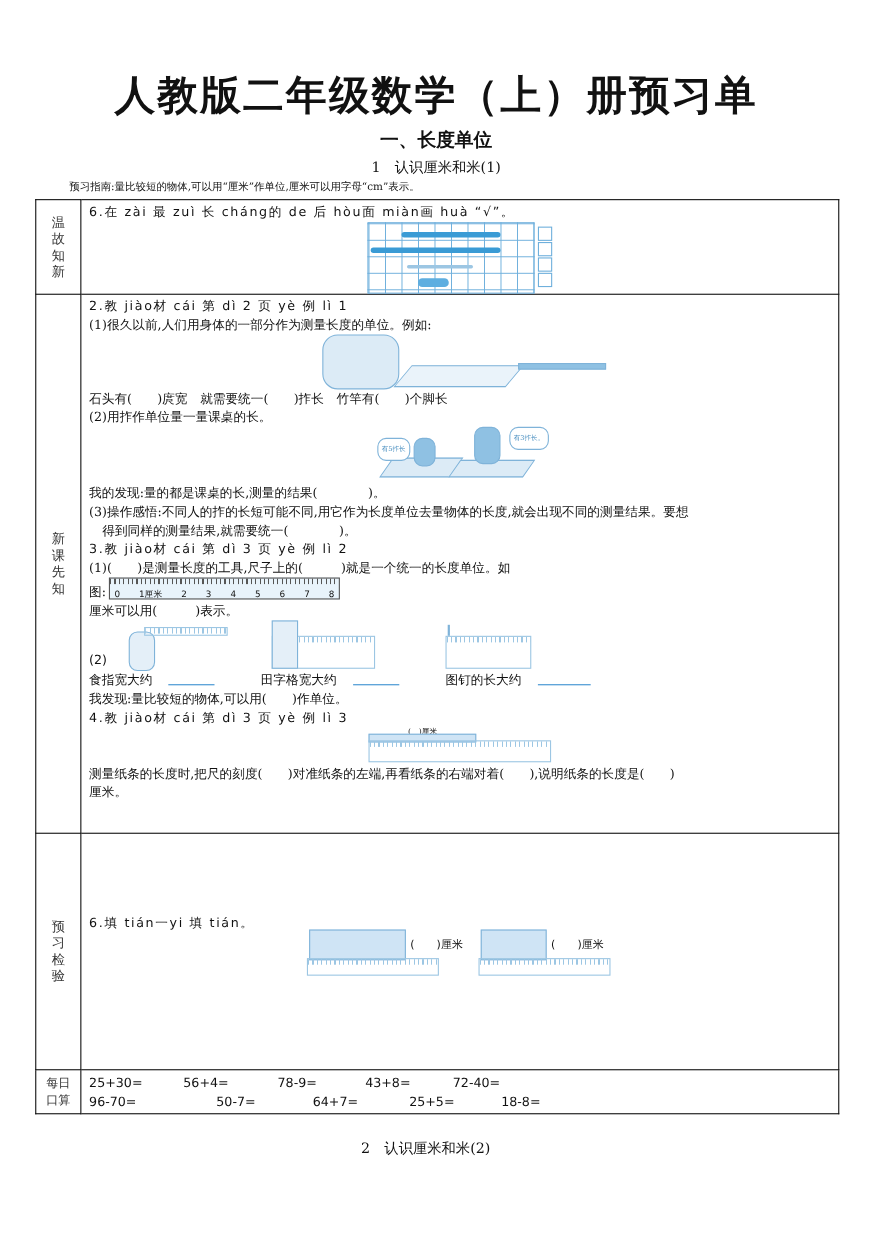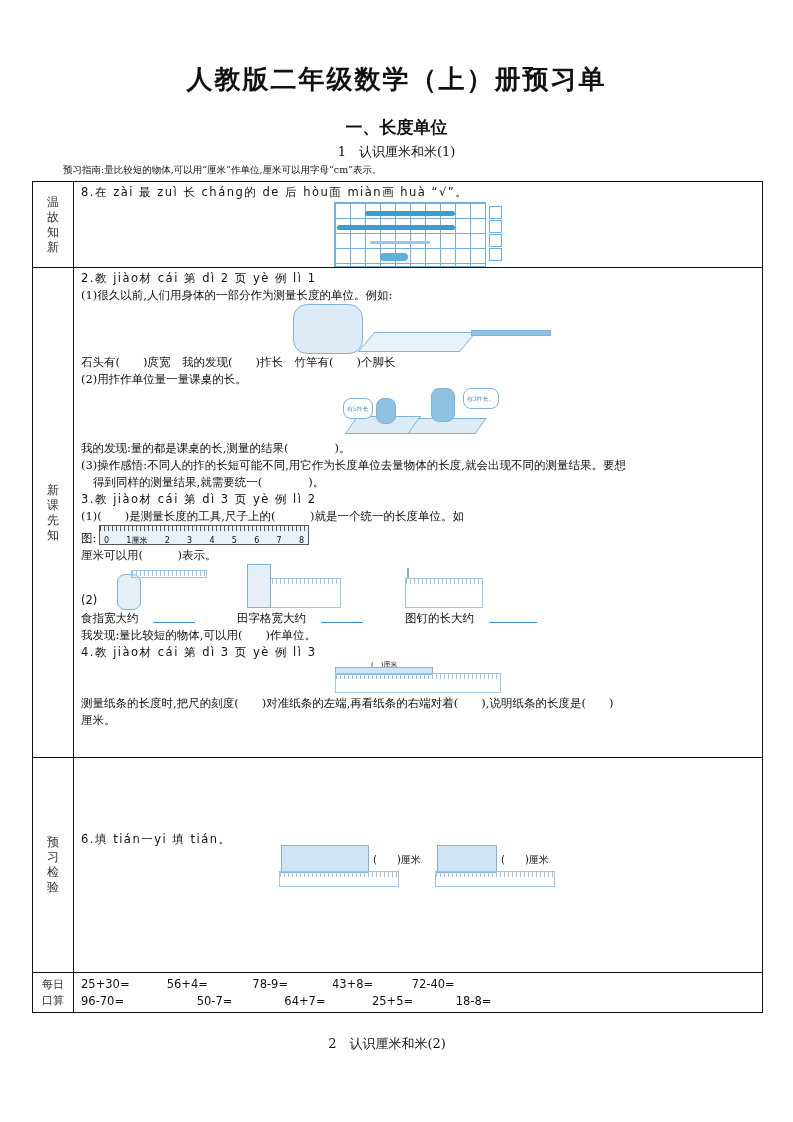--- a/index.html
+++ b/index.html
@@ -1,17 +1,17 @@
 <!DOCTYPE html>
 <html><head>
 <meta charset="utf-8">
 <style>
   html,body{margin:0;padding:0;background:#fff;}
   body{width:793px;height:1122px;position:relative;overflow:hidden;font-family:"DejaVu Serif","Liberation Serif",serif;color:#111;}
-  .title{position:absolute;top:62px;left:0;width:793px;text-align:center;font-size:26px;font-weight:bold;letter-spacing:2px;font-family:"DejaVu Sans","Liberation Sans",sans-serif;}
+  .title{position:absolute;top:62px;left:0;width:793px;text-align:center;font-size:37px;font-weight:bold;letter-spacing:2px;font-family:"DejaVu Sans","Liberation Sans",sans-serif;}
   .unit-title{position:absolute;top:116px;left:0;width:793px;text-align:center;font-size:17px;font-weight:bold;font-family:"DejaVu Sans","Liberation Sans",sans-serif;}
   .lesson-title{position:absolute;top:143px;left:0;width:793px;text-align:center;font-size:13px;}
   .guide{position:absolute;top:164px;left:63px;font-size:9.5px;}
   table.sheet{position:absolute;top:181px;left:32px;width:731px;border-collapse:collapse;table-layout:fixed;}
   table.sheet td{border:1.5px solid #111;vertical-align:top;padding:0;}
   td.label{width:40px;text-align:center;vertical-align:middle!important;font-size:12px;line-height:15px;font-family:"DejaVu Sans","Liberation Sans",sans-serif;color:#333;}
   td.label span{display:block;}
   td.content{padding:2px 0 0 7px!important;font-size:11.5px;line-height:17px;position:relative;}
   .line{white-space:nowrap;}
   .py{font-family:"DejaVu Sans","Liberation Sans",sans-serif;letter-spacing:1.5px;}
@@ -39,21 +39,21 @@
 
   <tbody>
       <tr style="height:86px;">
     <td class="label">
       <span>温</span>
       <span>故</span>
       <span>知</span>
       <span>新</span>
     </td>
     <td class="content">
-      <div class="line py">8.在 zài 最 zuì 长 cháng的 de 后 hòu面 miàn画 huà “√”。</div>
+      <div class="line py">6.在 zài 最 zuì 长 cháng的 de 后 hòu面 miàn画 huà “√”。</div>
       <div class="grid" style="left:260px;top:20px;width:150px;height:63px;">
         <div style="position:absolute;left:30px;top:8px;width:90px;height:5px;background:#3a9bd5;border-radius:3px;"></div>
         <div style="position:absolute;left:2px;top:22px;width:118px;height:5px;background:#3a9bd5;border-radius:3px;"></div>
         <div style="position:absolute;left:35px;top:38px;width:60px;height:3px;background:#9cc6e3;border-radius:2px;"></div>
         <div style="position:absolute;left:45px;top:50px;width:28px;height:8px;background:#5eaee0;border-radius:4px;"></div>
       </div>
       <div class="sq" style="left:415px;top:24px;"></div>
       <div class="sq" style="left:415px;top:38px;"></div>
       <div class="sq" style="left:415px;top:52px;"></div>
       <div class="sq" style="left:415px;top:66px;"></div>
@@ -68,21 +68,21 @@
       <span>知</span>
     </td>
     <td class="content">
       <div class="line py">2.教 jiào材 cái 第 dì 2 页 yè 例 lì 1</div>
       <div class="line">(1)很久以前,人们用身体的一部分作为测量长度的单位。例如:</div>
       <div style="height:50px;position:relative;">
         <div class="img" style="left:212px;top:0;width:68px;height:48px;border-radius:14px;"></div>
         <div class="img" style="left:285px;top:28px;width:100px;height:18px;transform:skewX(-40deg);background:#eaf3fa;"></div>
         <div class="img" style="left:390px;top:26px;width:78px;height:4px;background:#8fc1e3;"></div>
       </div>
-      <div class="line">石头有(　　)庹宽　我的发现(　　)拃长　竹竿有(　　)个脚长</div>
+      <div class="line">石头有(　　)庹宽　就需要统一(　　)拃长　竹竿有(　　)个脚长</div>
       <div class="line">(2)用拃作单位量一量课桌的长。</div>
       <div style="height:52px;position:relative;">
         <div class="img" style="left:270px;top:28px;width:62px;height:16px;transform:skewX(-35deg);"></div>
         <div class="img" style="left:332px;top:30px;width:66px;height:14px;transform:skewX(-35deg);"></div>
         <div class="img" style="left:295px;top:10px;width:18px;height:24px;border-radius:8px;background:#8fc1e3;"></div>
         <div class="img" style="left:350px;top:0;width:22px;height:32px;border-radius:8px;background:#8fc1e3;"></div>
         <div class="bubble" style="left:262px;top:10px;">有5拃长</div>
         <div class="bubble" style="left:382px;top:0;">有3拃长。</div>
       </div>
       <div class="line">我的发现:量的都是课桌的长,测量的结果(　　　　)。</div>

